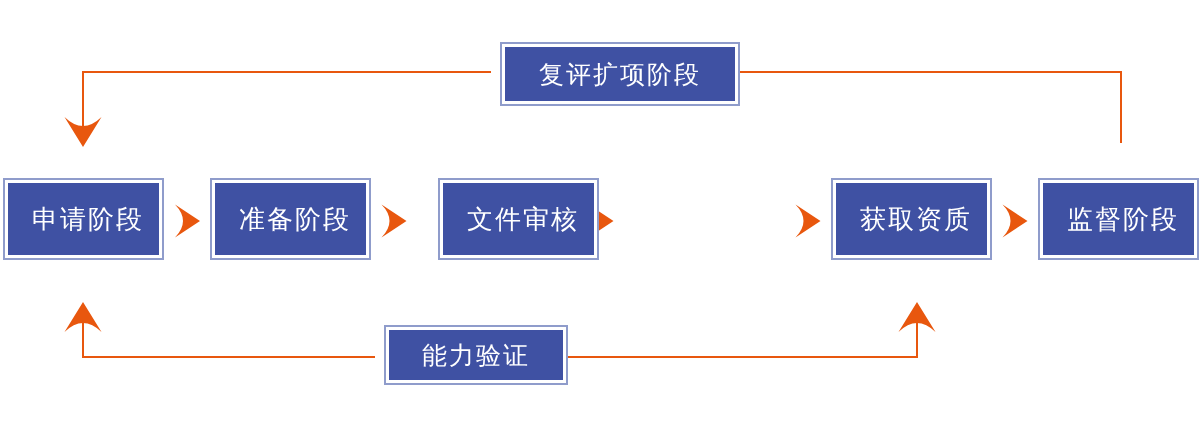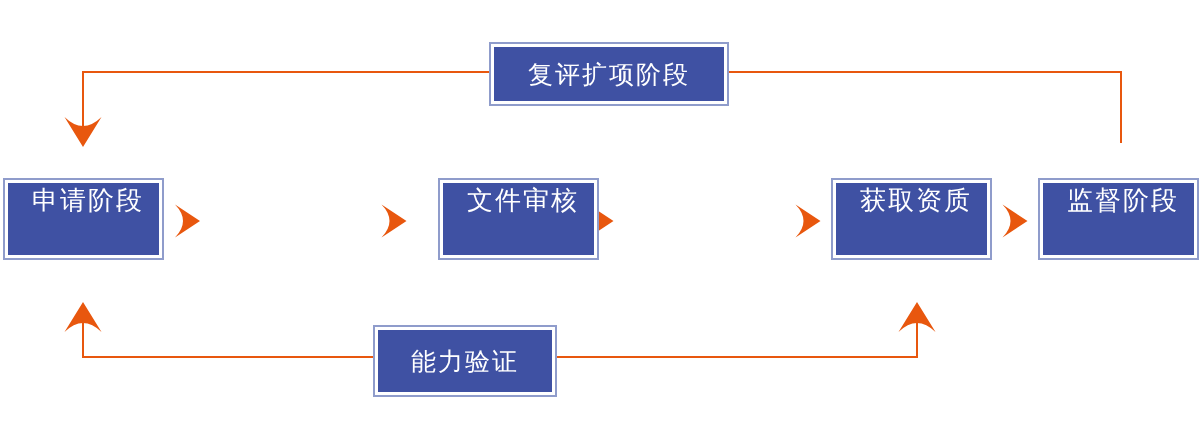--- a/index.html
+++ b/index.html
@@ -7,35 +7,35 @@
     position:relative;width:1200px;height:433px;overflow:hidden;
     background:var(--bg,#ffffff);
     font-family:"Liberation Sans","DejaVu Sans",sans-serif;
   }
   .connectors{position:absolute;left:0;top:0;width:1200px;height:433px;}
   .node{
     position:absolute;top:180px;width:157px;height:78px;box-sizing:border-box;
     background:var(--box-fill,#3F51A3);
     border:3px solid var(--box-border,#ffffff);
     outline:2px solid var(--box-outline,#8F9CCB);
-    display:flex;justify-content:center;padding-left:9px;
+    display:flex;align-items:center;justify-content:center;padding-left:9px;
   }
   .node-label{
     color:var(--text,#ffffff);font-size:26px;letter-spacing:2px;white-space:nowrap;
   }
   .label-box{
     position:absolute;box-sizing:border-box;
     background:var(--box-fill,#3F51A3);
     border:3px solid var(--box-border,#ffffff);
     outline:2px solid var(--box-outline,#8F9CCB);
-    display:flex;align-items:center;justify-content:center;
+    display:flex;align-items:center;justify-content:center;margin-left:11px;
   }
   .label-box .node-label{font-size:25px;}
   .top-label{left:491px;top:44px;width:236px;height:60px;}
-  .bottom-label{left:375px;top:327px;width:180px;height:68px;}
+  .bottom-label{left:375px;top:327px;width:180px;height:56px;}
   .n1{left:5px}.n2{left:212px}.n3{left:440px}.n4{left:626px}.n5{left:833px}.n6{left:1040px}
 </style>
 </head>
 <body>
 
 <div class="canvas">
 
   <svg class="connectors" viewBox="0 0 1200 433" xmlns="http://www.w3.org/2000/svg">
 
     <polyline points="491,72 83,72 83,127" fill="none" stroke-width="2" stroke="#E8570E"></polyline>
@@ -50,20 +50,23 @@
     <path d="M175 204.5 L200 221 L175 237.5 Q191 221 175 204.5 Z" fill="#E8570E"></path>
     <path d="M381.5 204.5 L406.5 221 L381.5 237.5 Q397.5 221 381.5 204.5 Z" fill="#E8570E"></path>
     <path d="M588.5 204.5 L613.5 221 L588.5 237.5 Q604.5 221 588.5 204.5 Z" fill="#E8570E"></path>
     <path d="M795.5 204.5 L820.5 221 L795.5 237.5 Q811.5 221 795.5 204.5 Z" fill="#E8570E"></path>
     <path d="M1002.5 204.5 L1027.5 221 L1002.5 237.5 Q1018.5 221 1002.5 204.5 Z" fill="#E8570E"></path>
   </svg>
 
   <div class="node n1">
     <span class="node-label">申请阶段</span>
   </div>
+  <div class="node n2">
+    <span class="node-label">准备阶段</span>
+  </div>
   <div class="node n3">
     <span class="node-label">文件审核</span>
   </div>
   <div class="node n5">
     <span class="node-label">获取资质</span>
   </div>
   <div class="node n6">
     <span class="node-label">监督阶段</span>
   </div>
 

